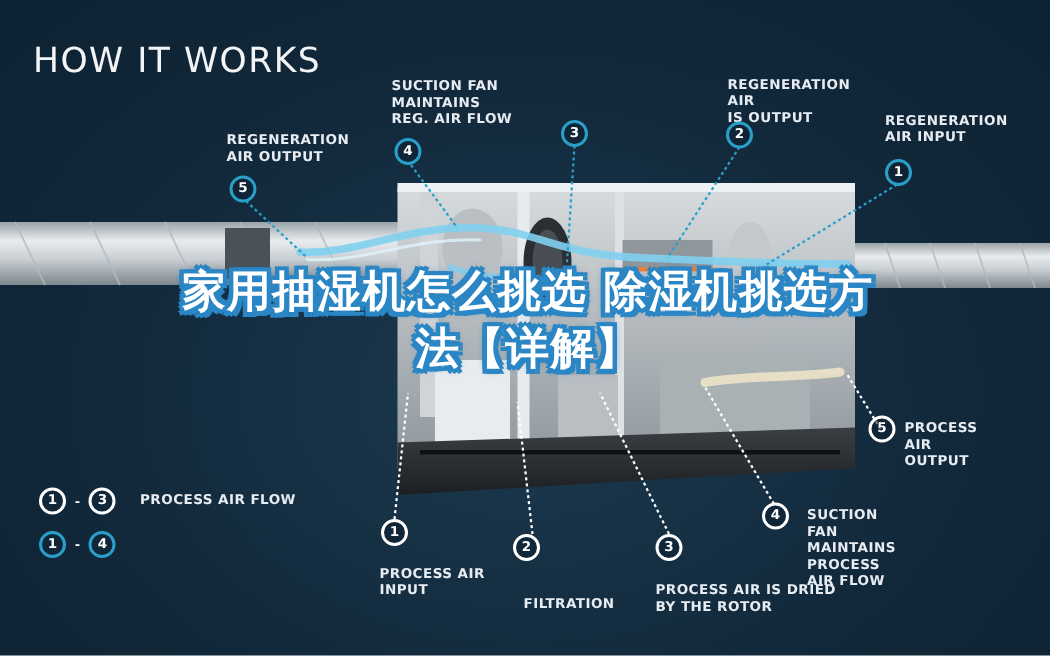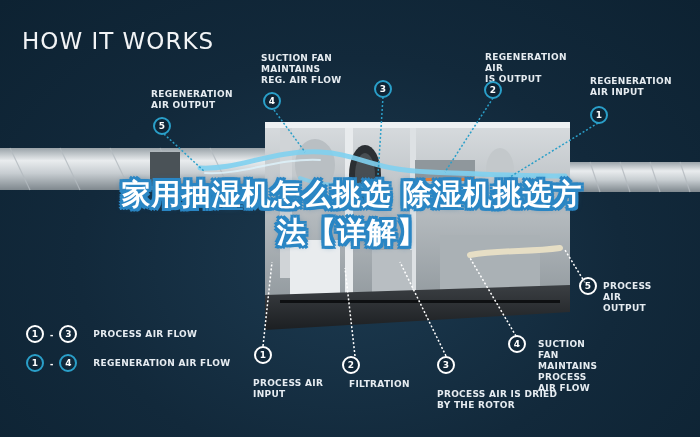--- a/index.html
+++ b/index.html
@@ -172,21 +172,21 @@
 
   <div class="label" style="left:590px; top:76px;">REGENERATION
 AIR INPUT</div>
   <div class="badge regen" style="left:590px; top:106px;">1</div>
 
   <div class="badge" style="left:254px; top:346px;">1</div>
   <div class="label" style="left:253px; top:378px;">PROCESS AIR
 INPUT</div>
 
   <div class="badge" style="left:342px; top:356px;">2</div>
-  <div class="label" style="left:349px; top:379px;">FILTRATION</div>
+  <div class="label" style="left:349px; top:398px;">FILTRATION</div>
 
   <div class="badge" style="left:437px; top:356px;">3</div>
   <div class="label" style="left:437px; top:389px;">PROCESS AIR IS DRIED
 BY THE ROTOR</div>
 
   <div class="badge" style="left:508px; top:335px;">4</div>
   <div class="label" style="left:538px; top:339px;">SUCTION FAN
 MAINTAINS PROCESS
 AIR FLOW</div>
 
@@ -197,17 +197,16 @@
   <div class="legend-row" style="top:325px;">
     <span class="b">1</span>
     <span class="dash">-</span>
     <span class="b">3</span>
     <span class="txt">PROCESS AIR FLOW</span>
   </div>
   <div class="legend-row regen" style="top:354px;">
     <span class="b">1</span>
     <span class="dash">-</span>
     <span class="b">4</span>
-    <span class="txt">REGENERATION AIR FLOW</span>
   </div>
 
   <div class="overlay-title">家用抽湿机怎么挑选 除湿机挑选方法【详解】</div>
 </div>
 
 </body></html>

